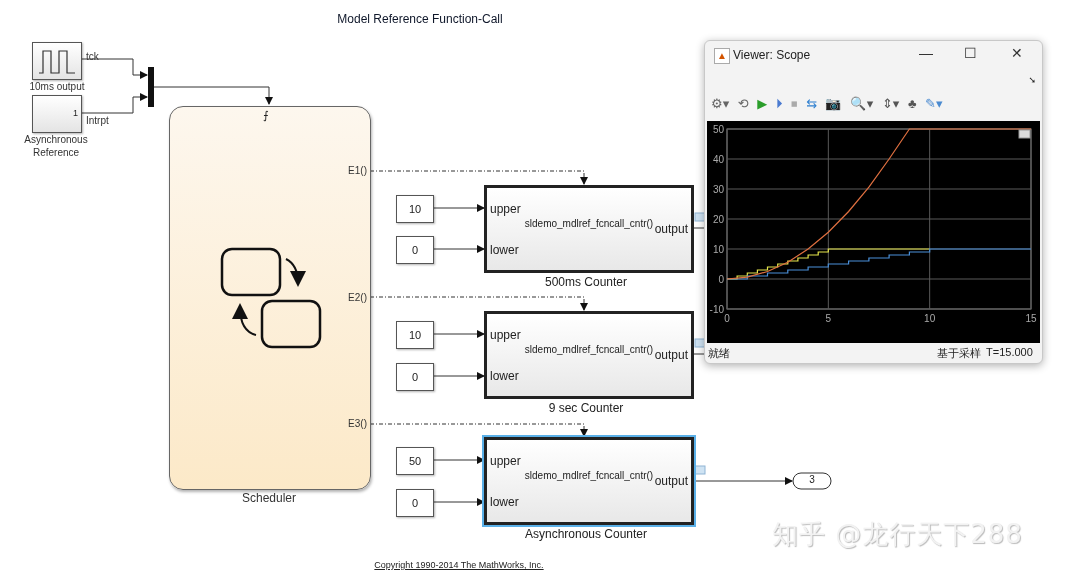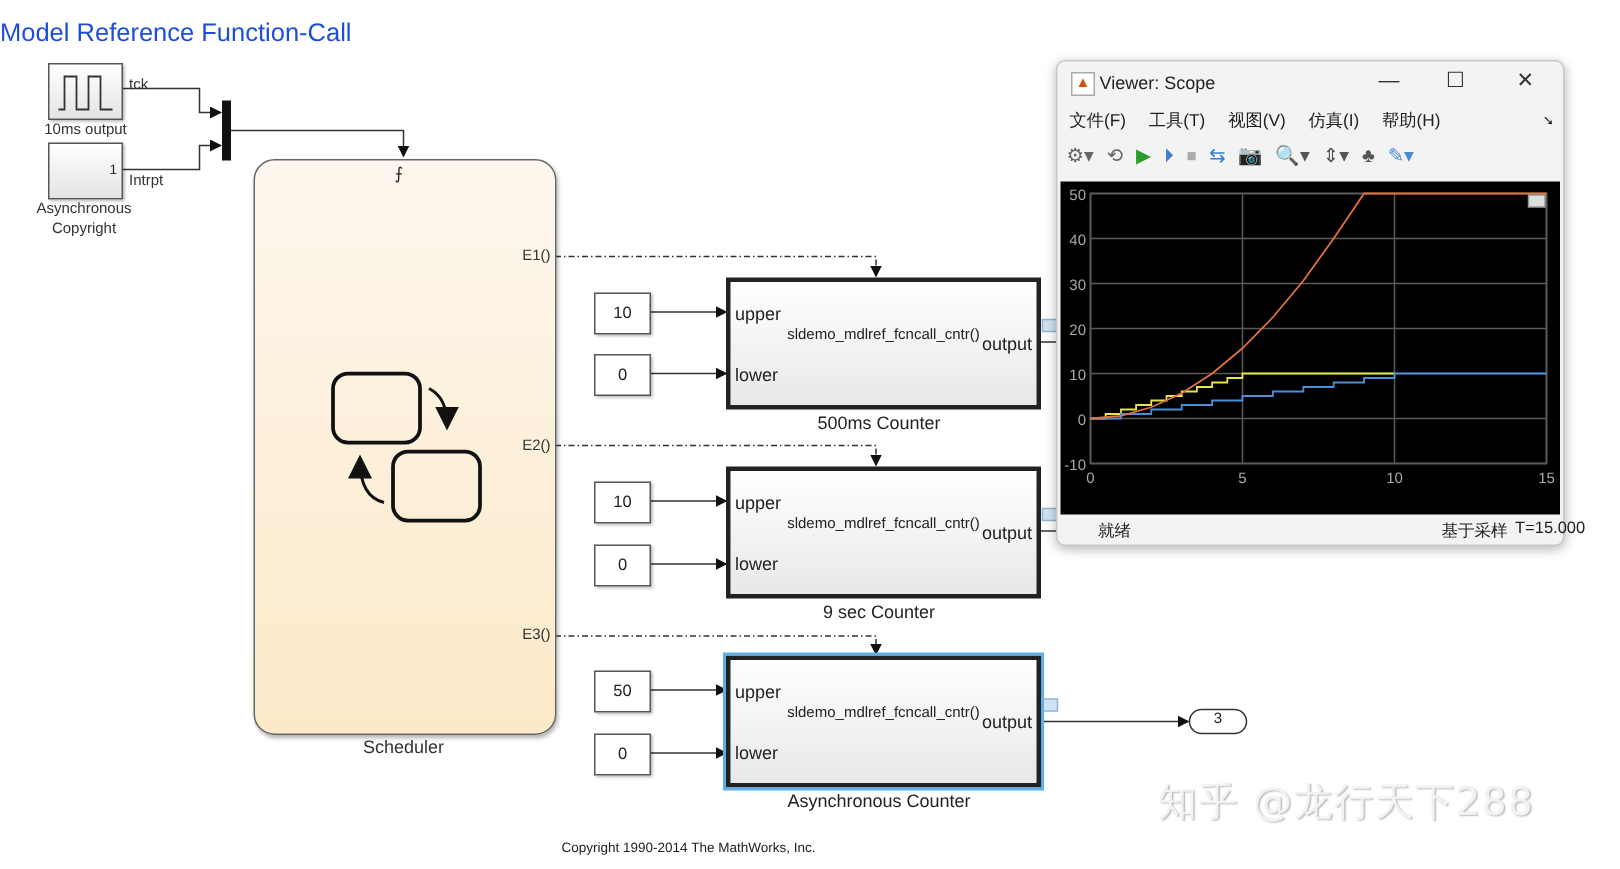--- a/index.html
+++ b/index.html
@@ -1,18 +1,18 @@
 <!DOCTYPE html>
 <html><head>
 <meta charset="utf-8">
 <style>
   html,body{margin:0;padding:0;}
   body{width:1080px;height:579px;position:relative;background:#ffffff;overflow:hidden;font-family:"Liberation Sans",sans-serif;color:#222;}
   .abs{position:absolute;}
-  .title{left:0;width:840px;top:12px;text-align:left;font-size:17px;color:#1d4ed8;}
+  .title{left:0;width:840px;top:12px;text-align:center;font-size:12px;color:#0f172a;}
   .blk{position:absolute;border:1px solid #555;background:linear-gradient(#fff,#e4e4e4);box-shadow:1px 1px 2px rgba(0,0,0,.3);}
   .lbl{position:absolute;font-size:10px;color:#333;text-align:center;white-space:nowrap;}
   .const{position:absolute;width:36px;height:26px;border:1px solid #555;background:#fff;box-shadow:1px 1px 2px rgba(0,0,0,.3);font-size:11px;text-align:center;line-height:26px;}
   .mref{position:absolute;width:204px;height:82px;border:3px solid #222;background:linear-gradient(#fff,#e8e8e8);}
   .mref.sel{outline:2px solid #5ab0e8;}
   .mref .fn{position:absolute;top:2px;left:0;width:100%;text-align:center;font-size:10px;margin-top:28px;}
   .mref .up{position:absolute;left:3px;top:14px;font-size:12px;}
   .mref .lo{position:absolute;left:3px;top:55px;font-size:12px;}
   .mref .out{position:absolute;right:3px;top:34px;font-size:12px;}
   .cname{position:absolute;font-size:12px;text-align:center;width:204px;}
@@ -21,23 +21,23 @@
   
   .scope{position:absolute;left:704px;top:40px;width:337px;height:322px;background:#f3f3f3;border:1px solid #c8c8c8;border-radius:6px;box-shadow:0 2px 8px rgba(0,0,0,.3);}
   .scope .tbar{position:absolute;left:0;top:0;width:100%;height:28px;}
   .scope .ttl{position:absolute;left:28px;top:7px;font-size:12px;text-align:center;}
   .wbtn{position:absolute;top:4px;font-size:14px;color:#333;}
   .menu{position:absolute;top:32px;left:8px;font-size:11.5px;white-space:nowrap;}
   .menu span{margin-right:12px;}
   .tools{position:absolute;top:55px;left:6px;height:22px;font-size:13px;white-space:nowrap;}
   .tools span{display:inline-block;margin-right:5px;}
   .plot{position:absolute;left:2px;top:80px;width:333px;height:222px;background:#000;}
-  .status{position:absolute;left:0;top:302px;width:100%;height:20px;font-size:11px;margin-left:24px;}
+  .status{position:absolute;left:0;top:302px;width:100%;height:20px;font-size:11px;}
   .wm{position:absolute;left:772px;top:517px;font-size:26px;color:#f2f2f2;text-shadow:1px 1px 1px #bbb;font-family:"DejaVu Sans",sans-serif;letter-spacing:1px;}
-  .copy{position:absolute;left:0;width:918px;top:560px;text-align:center;font-size:9px;color:#222;}
+  .copy{position:absolute;left:0;width:918px;top:560px;text-align:center;font-size:9px;color:#222;text-decoration:underline;}
   svg{position:absolute;left:0;top:0;}
 </style>
 </head>
 <body>
 
 <div class="abs title">Model Reference Function-Call</div>
 
 <svg width="1080" height="579">
   <defs>
     <marker id="ar" markerWidth="8" markerHeight="8" refX="7" refY="4" orient="auto">
@@ -79,21 +79,21 @@
   </svg>
 </div>
 <div class="lbl" style="left:86px;top:51px;">tck</div>
 <div class="lbl" style="left:22px;top:81px;width:70px;font-size:10px;">10ms output</div>
 
 <div class="blk" style="left:32px;top:95px;width:48px;height:36px;">
   <span class="abs" style="right:3px;top:12px;font-size:9px;">1</span>
 </div>
 <div class="lbl" style="left:86px;top:115px;">Intrpt</div>
 <div class="lbl" style="left:12px;top:134px;width:88px;">Asynchronous</div>
-<div class="lbl" style="left:12px;top:147px;width:88px;">Copyright</div>
+<div class="lbl" style="left:12px;top:147px;width:88px;">Reference</div>
 
 <div class="sched">
   <div class="abs" style="left:93px;top:2px;font-size:11px;">⨍</div>
   <svg width="200" height="382">
     <defs>
         <marker id="ar2" markerWidth="8" markerHeight="8" refX="6" refY="4" orient="auto">
           <path d="M0,0 L8,4 L0,8 z" fill="#111"></path>
         </marker>
       </defs>
     <rect x="52" y="142" width="58" height="46" rx="10" fill="none" stroke="#111" stroke-width="2.5"></rect>
@@ -141,27 +141,20 @@
 <div class="wm">知乎 @龙行天下288</div>
 <div class="copy">Copyright 1990-2014 The MathWorks, Inc.</div>
 
 <div class="scope">
   <div class="tbar">
     <span class="abs" style="left:9px;top:7px;width:14px;height:14px;background:#fff;border:1px solid #aaa;font-size:10px;color:#d35400;text-align:center;line-height:14px;">▲</span>
     <span class="ttl">Viewer: Scope</span>
     <span class="wbtn" style="left:214px;">—</span>
     <span class="wbtn" style="left:259px;">☐</span>
     <span class="wbtn" style="left:306px;">✕</span>
-  </div>
-  <div class="menu">
-    <span>文件(F)</span>
-    <span>工具(T)</span>
-    <span>视图(V)</span>
-    <span>仿真(I)</span>
-    <span>帮助(H)</span>
   </div>
   <span class="abs" style="right:6px;top:34px;font-size:9px;">➘</span>
   <div class="tools">
     <span style="color:#666;">⚙▾</span>
     <span style="color:#666;">⟲</span>
     <span style="color:#2a9d2a;">▶</span>
     <span style="color:#4a7ad0;">⏵</span>
     <span style="color:#aaa;">⏹</span>
     <span style="color:#3080d0;">⇆</span>
     <span style="color:#666;">📷</span>

